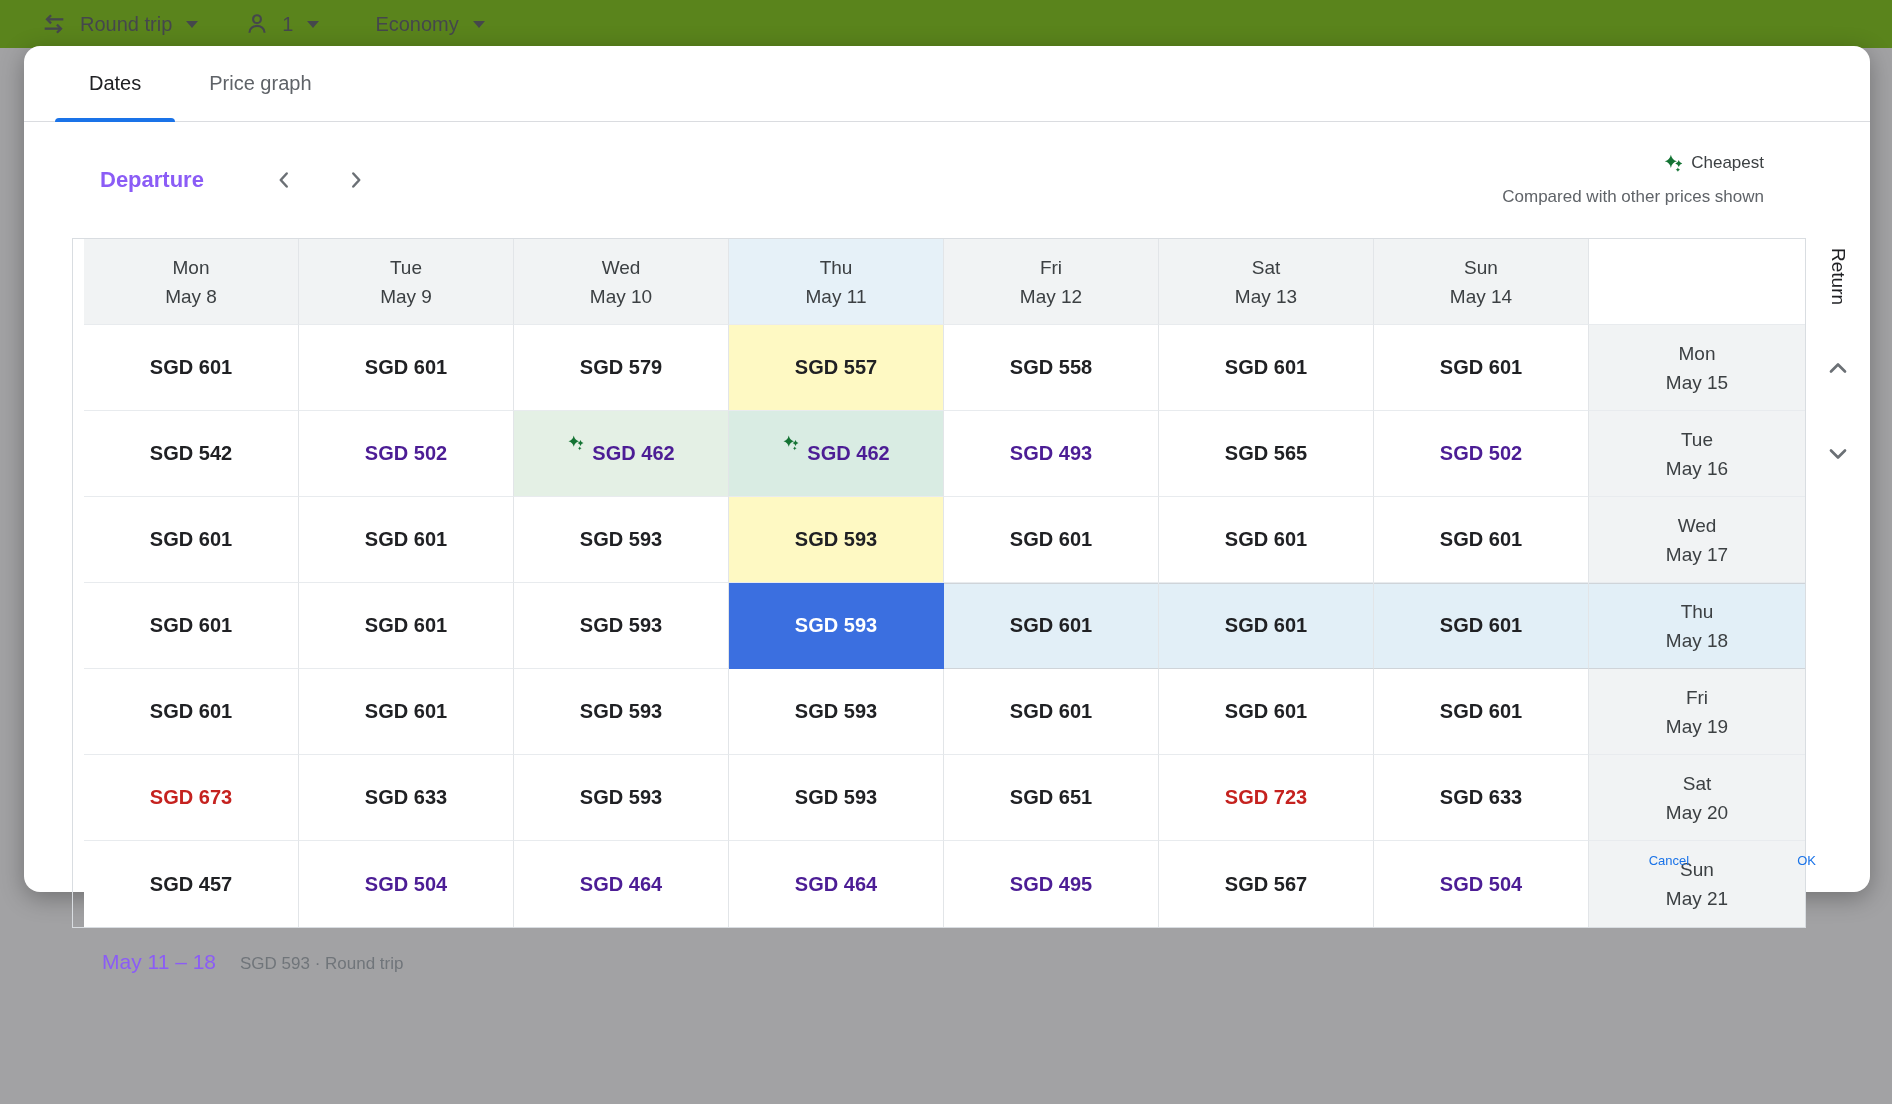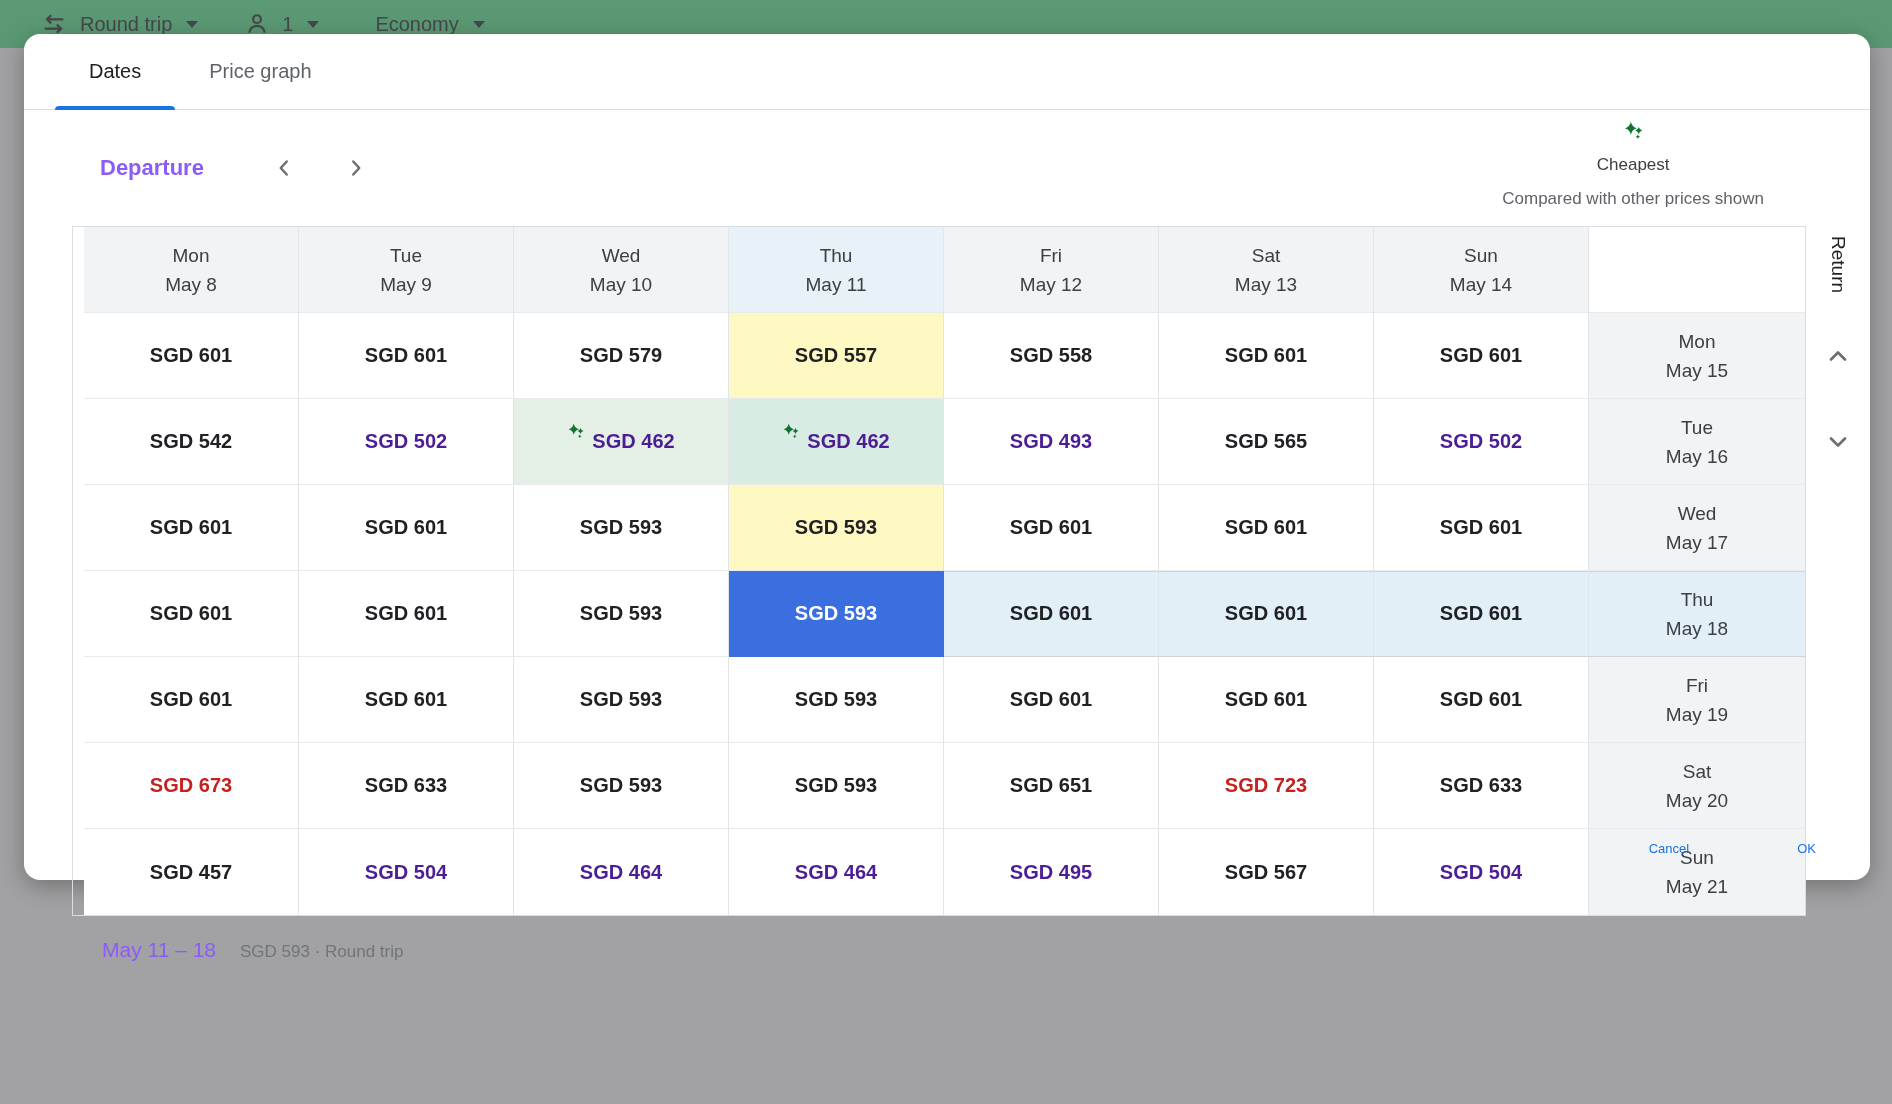--- a/index.html
+++ b/index.html
@@ -2,28 +2,28 @@
 <html><head>
 <meta charset="utf-8">
 <style>
   * { box-sizing: border-box; margin: 0; padding: 0; }
   html,body { width:1892px; height:1104px; overflow:hidden;
     font-family:"Liberation Sans","DejaVu Sans",sans-serif; background:#fff; }
 
   
   .page-toolbar { position:absolute; top:0; left:0; right:0; height:48px;
     display:flex; align-items:center; padding-left:40px; color:#5f6368;
-    font-size:20px; font-weight:500; background:#86efac; }
+    font-size:20px; font-weight:500; background:#84cc16; }
   .tb-icon { display:inline-flex; }
   .tb-caret { width:0; height:0; border-left:6px solid transparent;
     border-right:6px solid transparent; border-top:7px solid #5f6368; margin-left:14px; }
   .backdrop { position:absolute; inset:0; background:rgba(33,34,38,0.42); z-index:5; }
 
   
-  .dialog { position:absolute; left:24px; top:34px; width:1846px; height:846px;
+  .dialog { position:absolute; left:24px; top:46px; width:1846px; height:846px;
     background:#fff; border-radius:16px; z-index:10;
     box-shadow:0 6px 24px rgba(0,0,0,0.3); }
 
   
   .tabs-row { position:relative; height:76px; display:flex; align-items:center;
     padding-left:31px; border-bottom:1px solid #dadce0; }
   .tab { position:relative; height:100%; display:flex; align-items:center;
     padding:0 34px; font-size:20px; color:#5f6368; cursor:pointer; }
   .tab.active { color:#202124; font-weight:500; }
   .tab.active::after { content:""; position:absolute; left:0; right:0; bottom:-1px;
@@ -31,21 +31,21 @@
 
   
   .dep-row { height:116px; display:flex; align-items:center;
     padding:0 106px 0 76px; }
   .dep-label { font-size:22px; font-weight:600; color:#8b5cf6; }
   .nav-btn { width:48px; height:48px; display:flex; align-items:center; justify-content:center;
     border:none; background:none; cursor:pointer; border-radius:50%; }
   .nav-btn:first-of-type { margin-left:56px; }
   .legend { margin-left:auto; text-align:right; line-height:34px; }
   .legend-line1 { font-size:17px; color:#3c4043; display:flex; justify-content:flex-end;
-    align-items:center; gap:7px;flex-direction:column; }
+    align-items:center; gap:7px; }
   .legend-line2 { font-size:17px; color:#5f6368; }
 
   
   .grid-area { display:flex; padding-left:48px; }
   .grid { display:grid; grid-template-columns:repeat(7,215px) 216px;
     grid-auto-rows:86px; border:1px solid #d9dde1;padding-left:11px; }
   .cell { display:flex; flex-direction:column; align-items:center; justify-content:center;
     border-right:1px solid #e2e5e8; border-bottom:1px solid #e8ebee;
     font-size:19px; color:#3c4043; line-height:29px; background:#fff; }
   .cell:nth-child(8n) { border-right:none; }

